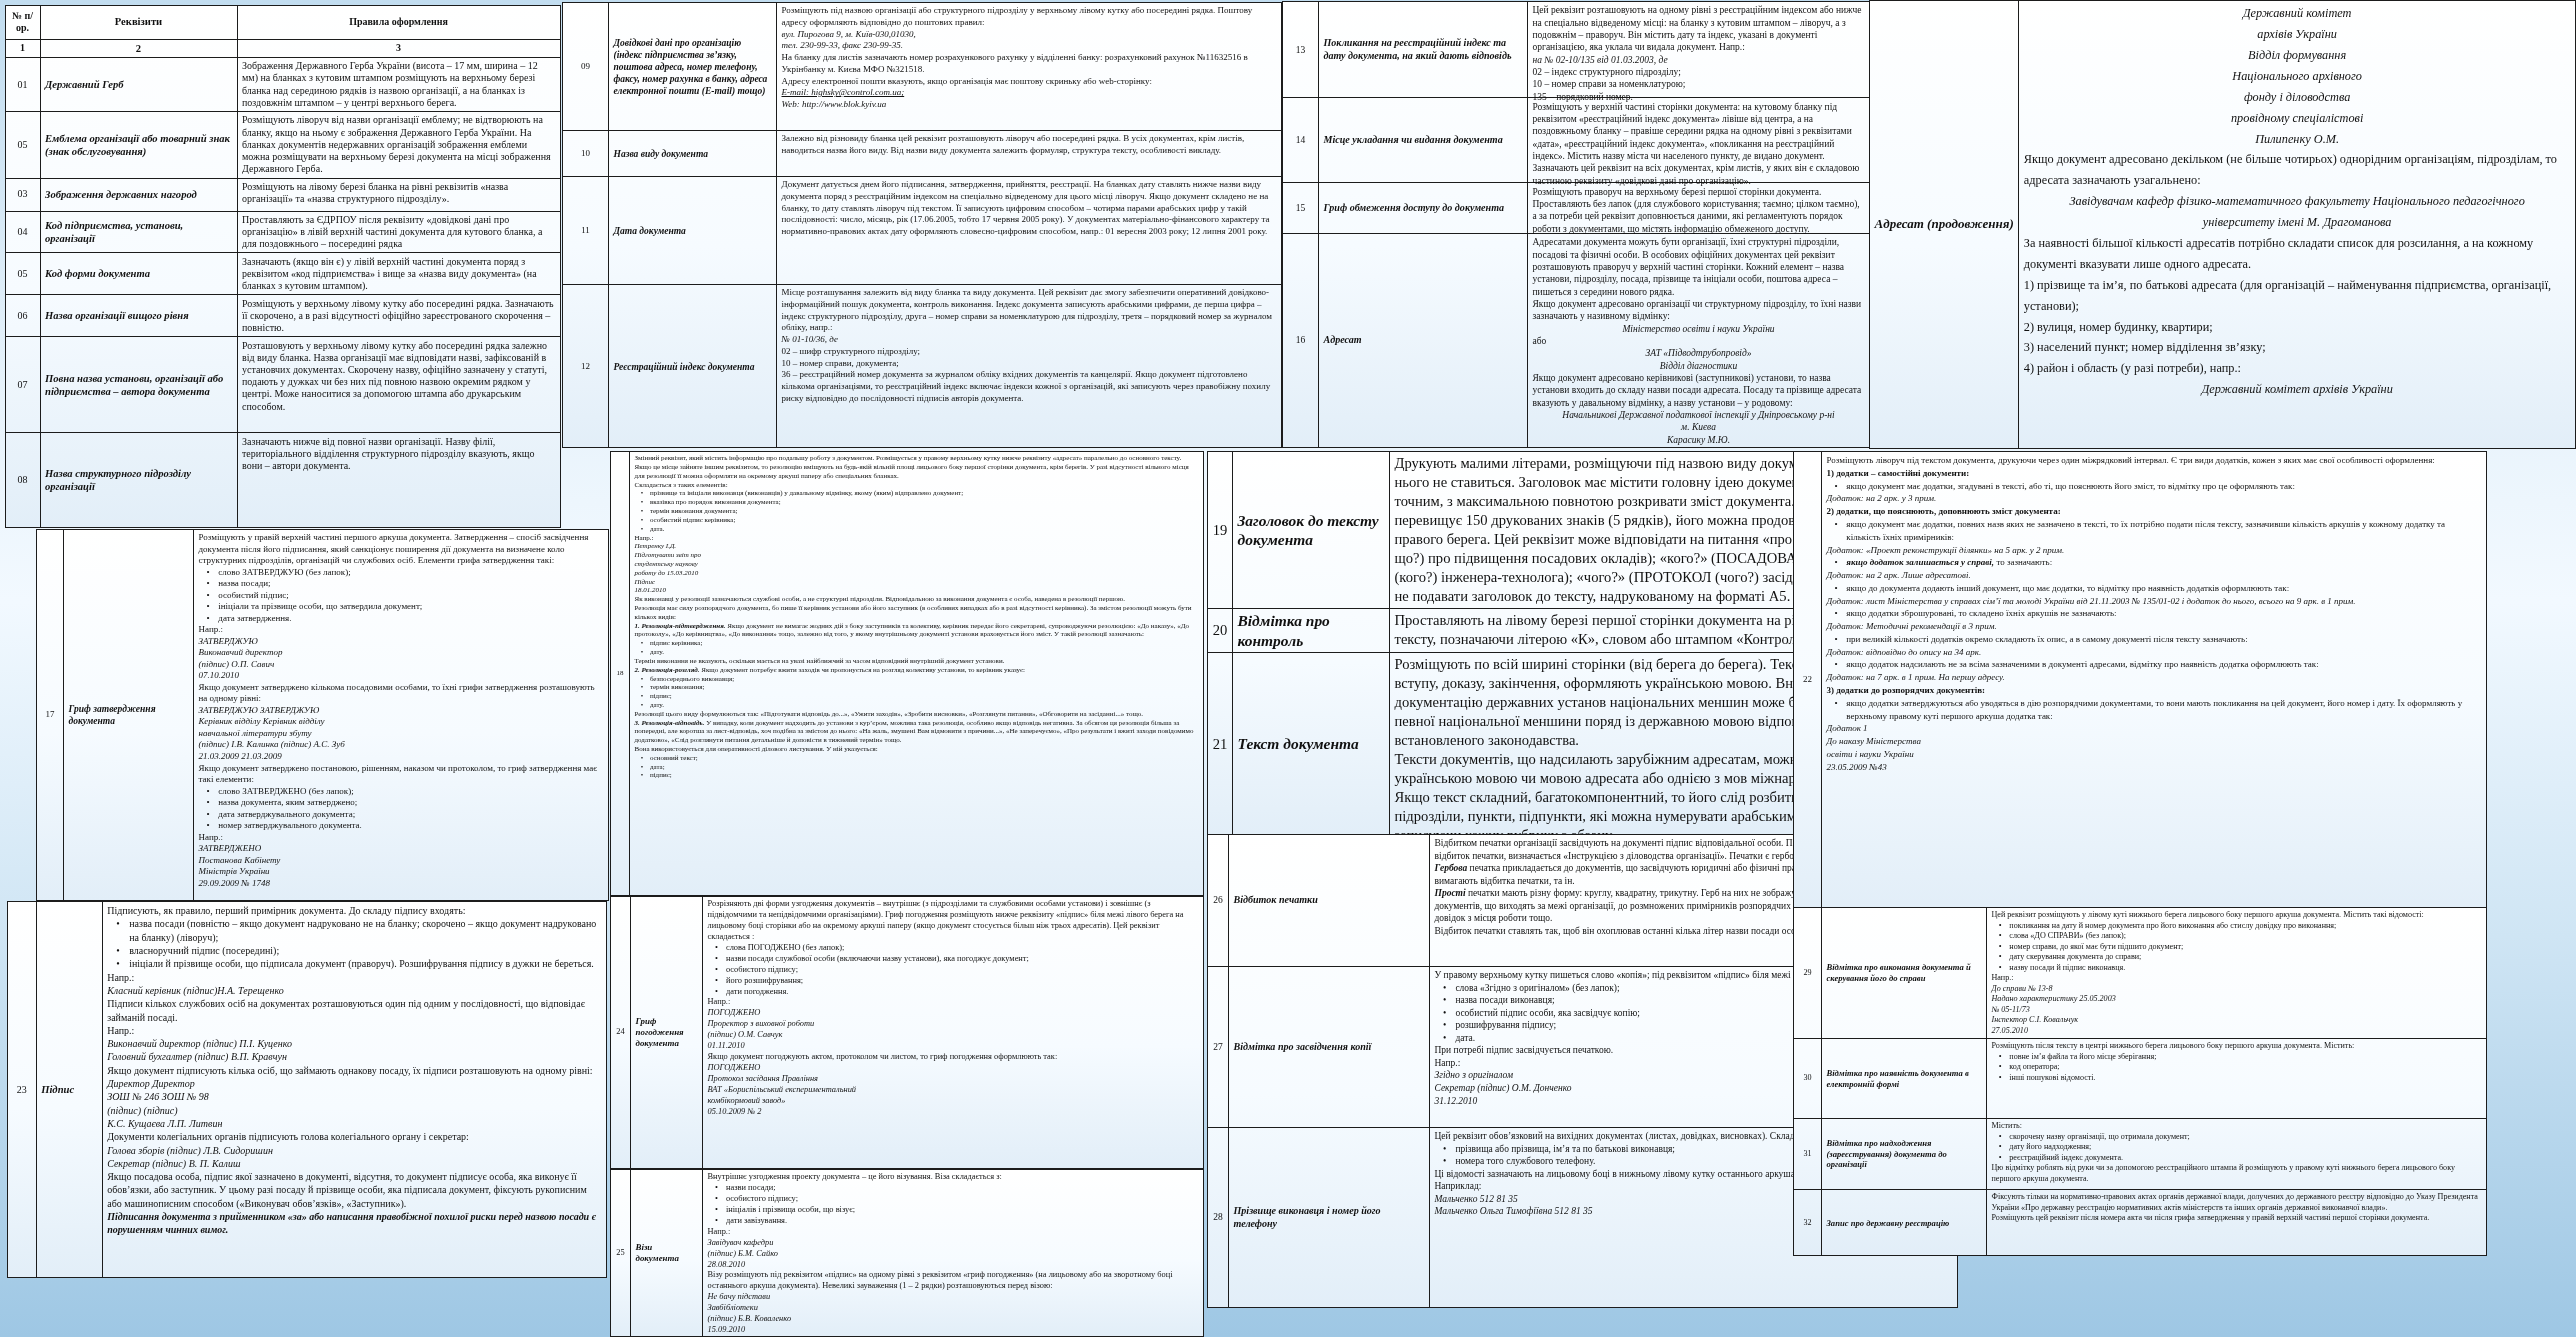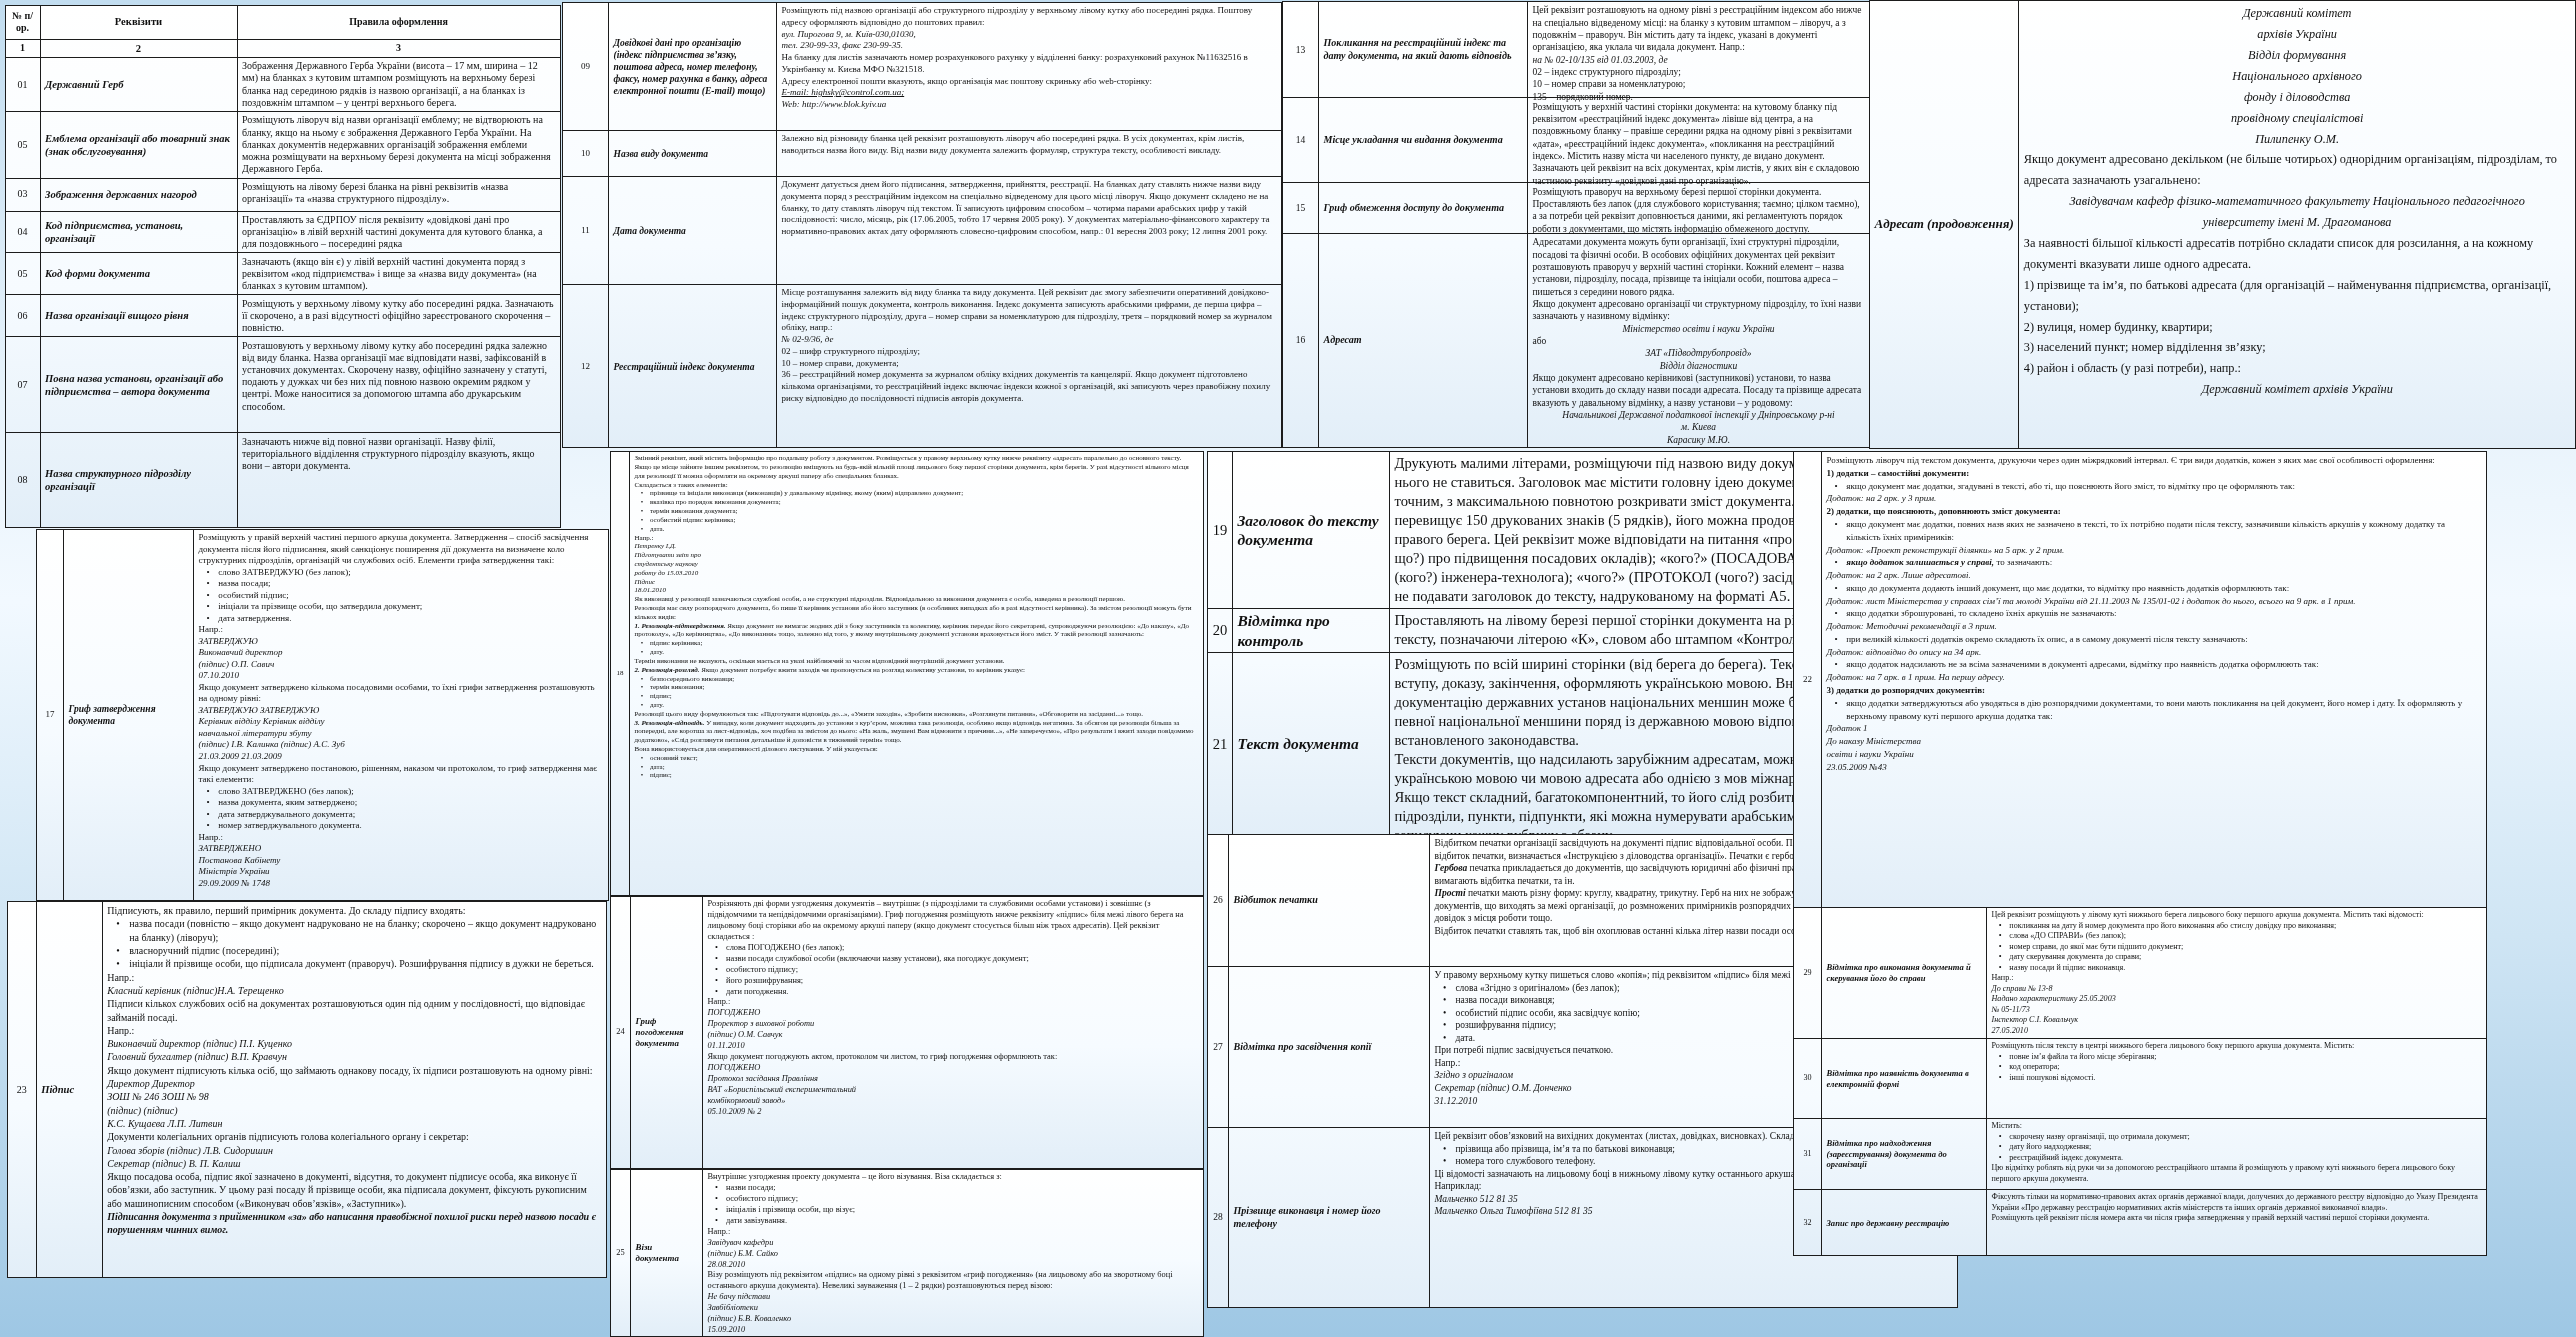--- a/index.html
+++ b/index.html
@@ -213,21 +213,21 @@
       <div class="cell name">Дата документа</div>
       <div class="cell rules">
         <div class="ln">Документ датується днем його підписання, затвердження, прийняття, реєстрації. На бланках дату ставлять нижче назви виду документа поряд з реєстраційним індексом на спеціально відведеному для цього місці ліворуч. Якщо документ складено не на бланку, то дату ставлять ліворуч під текстом. Її записують цифровим способом – чотирма парами арабських цифр у такій послідовності: число, місяць, рік (17.06.2005, тобто 17 червня 2005 року). У документах матеріально-фінансового характеру та нормативно-правових актах дату оформляють словесно-цифровим способом, напр.: 01 вересня 2003 року; 12 липня 2001 року.</div>
       </div>
     </div>
     <div class="row" style="min-height: 163px;">
       <div class="cell num">12</div>
       <div class="cell name">Реєстраційний індекс документа</div>
       <div class="cell rules">
         <div class="ln">Місце розташування залежить від виду бланка та виду документа. Цей реквізит дає змогу забезпечити оперативний довідково-інформаційний пошук документа, контроль виконання. Індекс документа записують арабськими цифрами, де перша цифра – індекс структурного підрозділу, друга – номер справи за номенклатурою для підрозділу, третя – порядковий номер за журналом обліку, напр.:</div>
-        <div class="ln i">№ 02-9/36, де</div>
+        <div class="ln i">№ 01-10/36, де</div>
         <div class="ln">02 – шифр структурного підрозділу;</div>
         <div class="ln">10 – номер справи, документа;</div>
         <div class="ln">36 – реєстраційний номер документа за журналом обліку вхідних документів та канцелярії. Якщо документ підготовлено кількома організаціями, то реєстраційний індекс включає індекси кожної з організацій, які записують через правобіжну похилу риску відповідно до послідовності підписів авторів документа.</div>
       </div>
     </div>
   </div>
 <div class="panel" id="b2">
     <div class="row" style="min-height: 393px;">
       <div class="cell num">18</div>
       <div class="cell rules">

